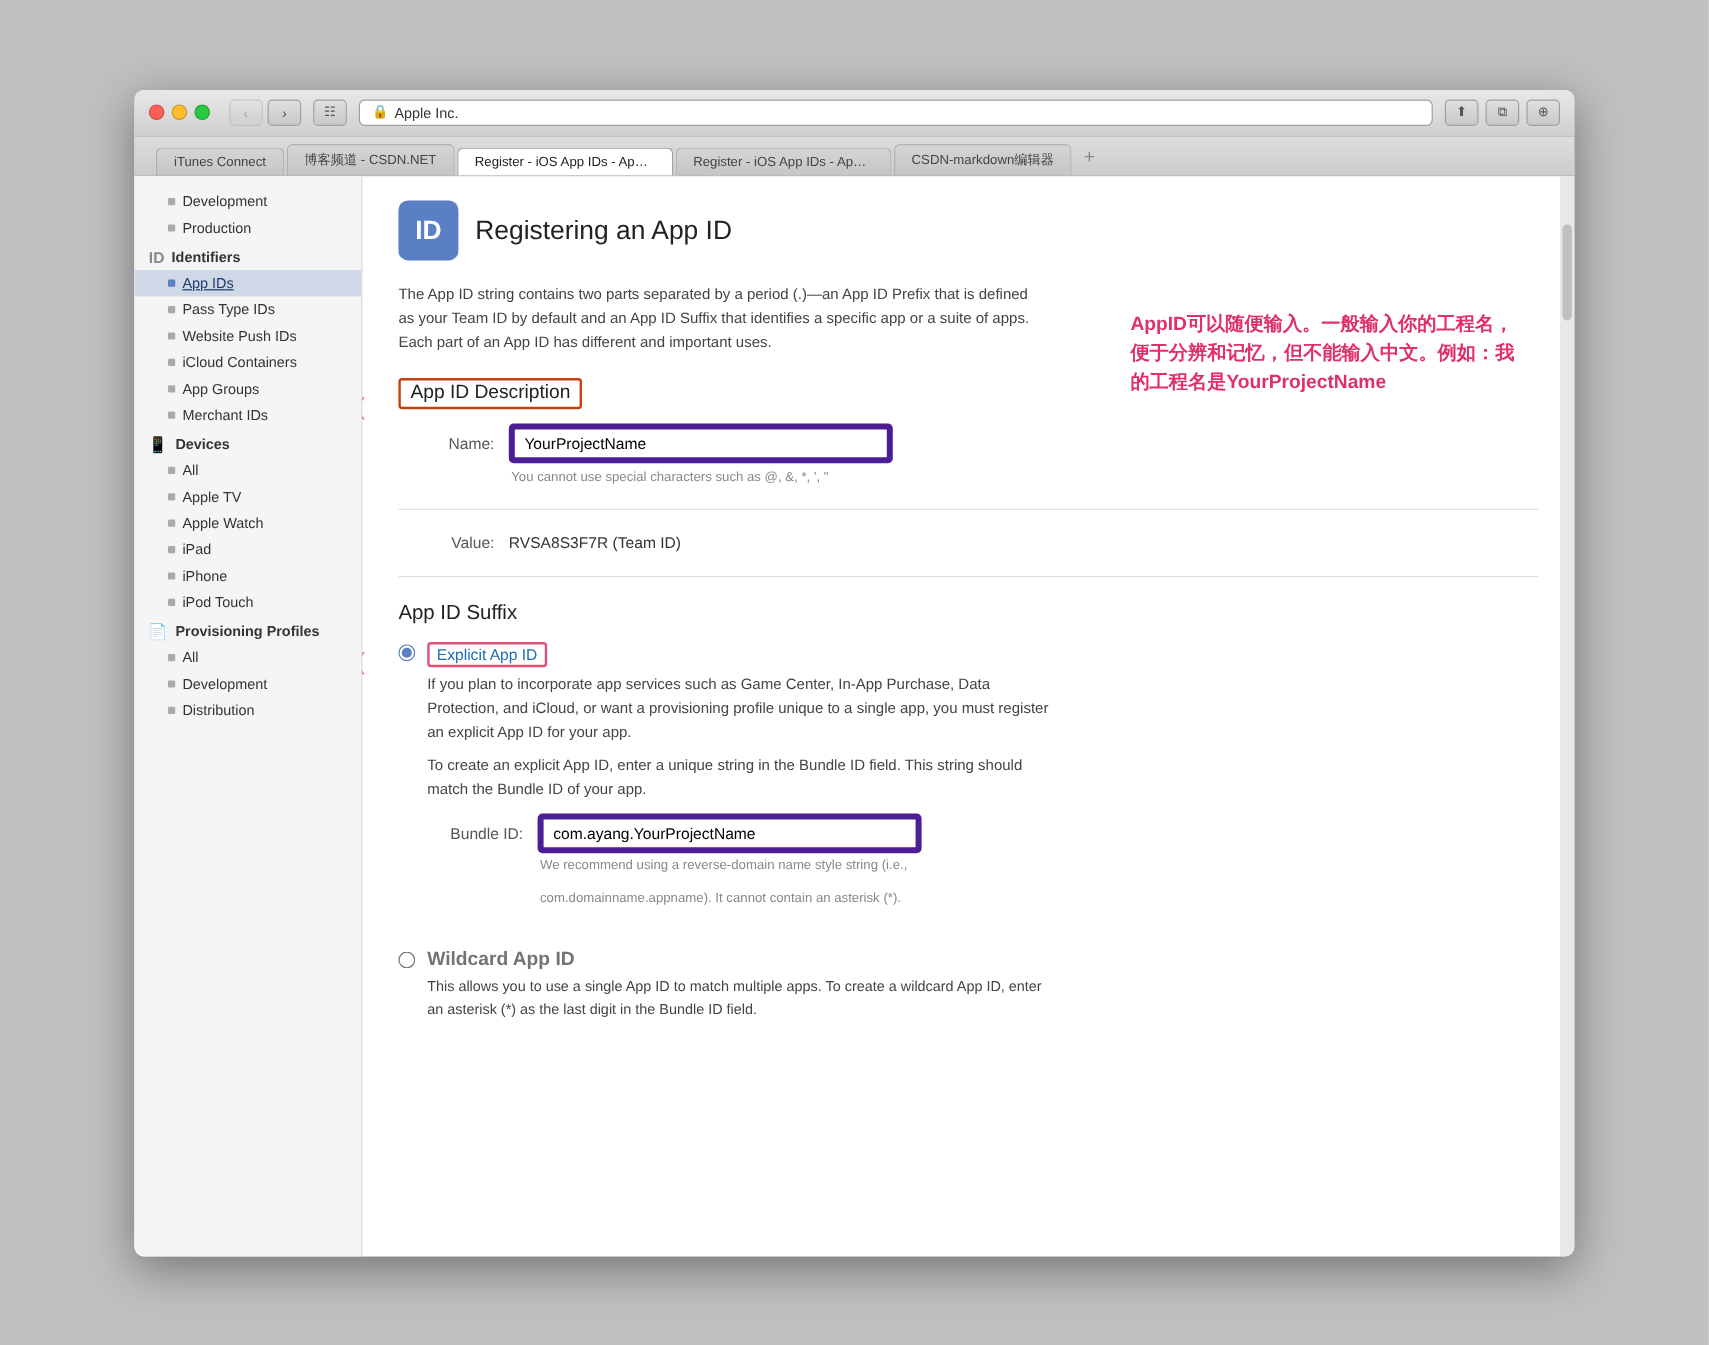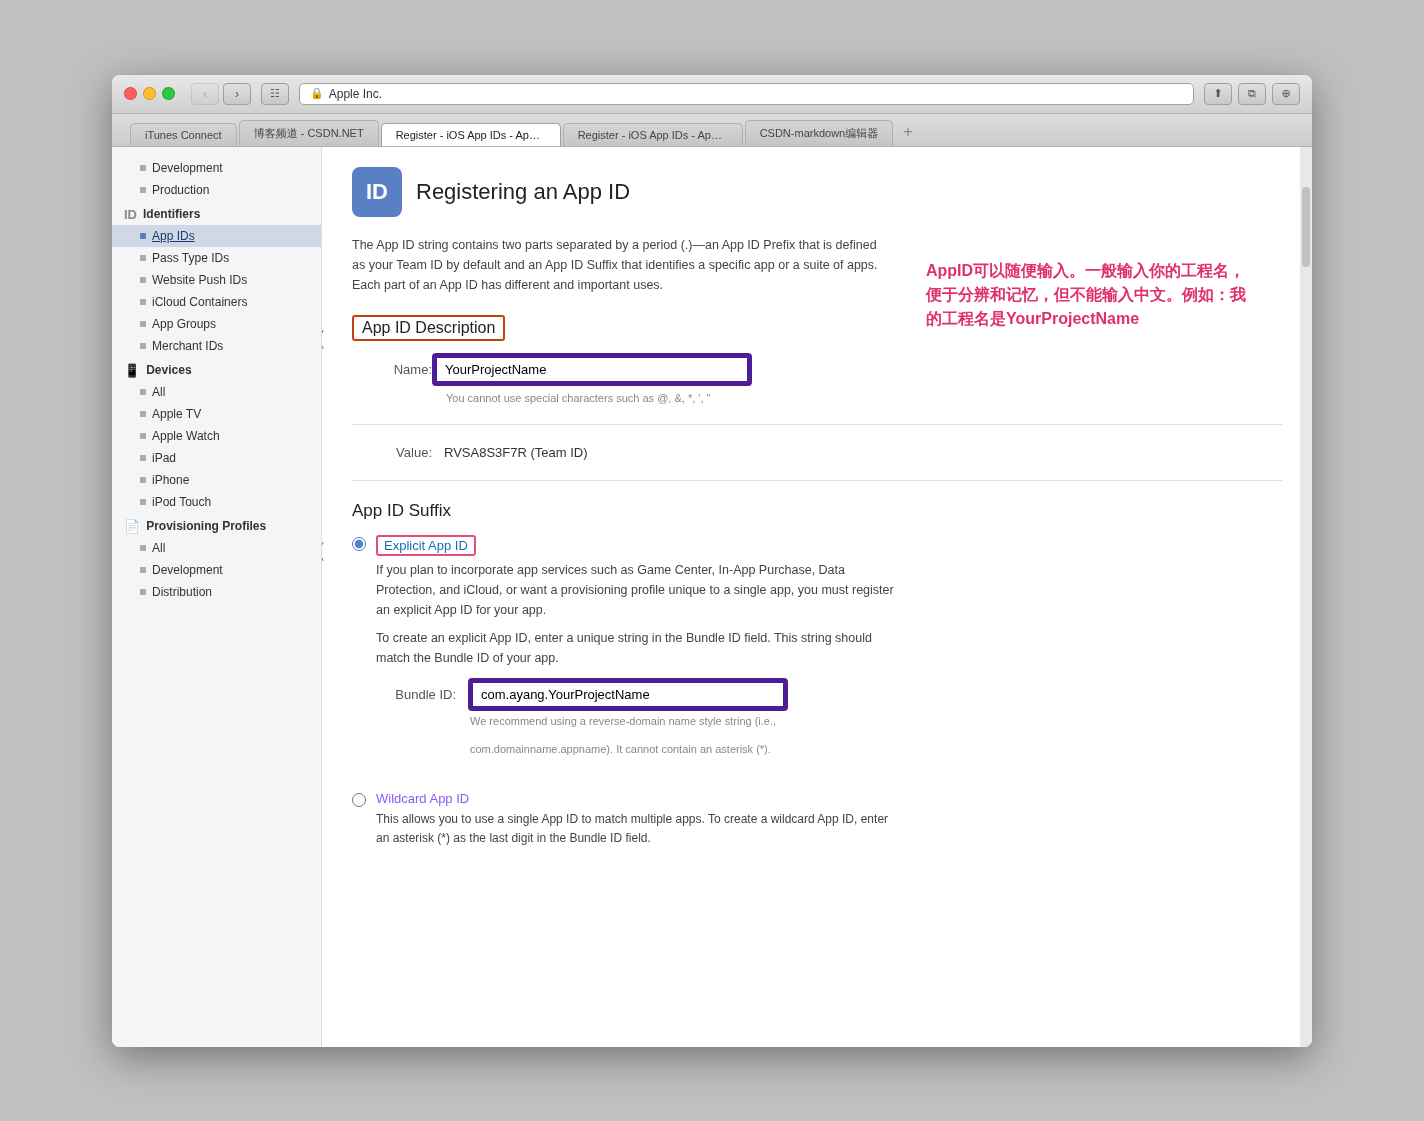--- a/index.html
+++ b/index.html
@@ -119,21 +119,21 @@
       margin-bottom: 2px;
     }
     
     .main-area {
       display: flex;
       background: white;
       height: 900px;
     }
     
     .sidebar {
-      width: 210px;
+      width: 190px;
       background: #f5f5f5;
       border-right: 1px solid #ddd;
       overflow-y: auto;
       padding: 10px 0;
       flex-shrink: 0;
       text-align: right;
     }
     .sidebar-section-header {
       display: flex;
       align-items: center;
@@ -215,20 +215,21 @@
     }
     .section-box {
       border: 2px solid #c2410c;
       display: inline-block;
       padding: 2px 8px;
       border-radius: 3px;
     }
     .form-row {
       display: flex;
       align-items: center;
+      gap: 12px;
       margin-bottom: 6px;
     }
     .form-label {
       text-align: right;
       width: 80px;
       font-size: 13px;
       color: #555;
       flex-shrink: 0;
     }
     .form-input {
@@ -289,23 +290,23 @@
     .bundle-row {
       display: flex;
       align-items: center;
       gap: 12px;
       margin: 10px 0 4px 0;
     }
     .wildcard-section {
       margin-top: 20px;
     }
     .wildcard-label {
-      font-size: 13px;
-      font-weight: 400;
-      color: #8b5cf6;
+      font-size: 16px;
+      font-weight: 700;
+      color: #737373;
     }
     .wildcard-desc {
       font-size: 12px;
       color: #444;
       line-height: 1.6;
       margin-top: 4px;
       max-width: 520px;
     }
     .scrollbar {
       position: absolute;
@@ -482,21 +483,21 @@
           <span class="section-box">
             <span style="font-size:16px; font-weight:400; color:#222;">App ID Description</span>
           </span>
         </div>
         <div class="form-row">
           <span class="form-label">Name:</span>
           <input class="form-input" type="text" value="YourProjectName" style="">
         </div>
         <div class="form-hint">You cannot use special characters such as @, &amp;, *, ', "</div>
 
-        <div style="position:absolute; top: -60px; right: 24px; max-width: 340px; background: rgba(255,255,255,0.92); padding: 4px 8px; border-radius:4px;">
+        <div style="position:absolute; top: -60px; right: 8px; max-width: 340px; background: rgba(255,255,255,0.92); padding: 4px 8px; border-radius:4px;">
           <span style="font-size:16px; font-weight:bold; color:#e0306a; font-family:'PingFang SC','Microsoft YaHei',sans-serif; line-height:1.5;">AppID可以随便输入。一般输入你的工程名，便于分辨和记忆，但不能输入中文。例如：我的工程名是YourProjectName</span>
         </div>
 
         <div style="position:absolute; top: 8px; left: -50px; color:#e0306a; font-size:30px; transform: rotate(180deg);">➤</div>
       </div>
 
       <hr class="section-divider">
 
       <div class="prefix-section">
         <div class="prefix-row">

